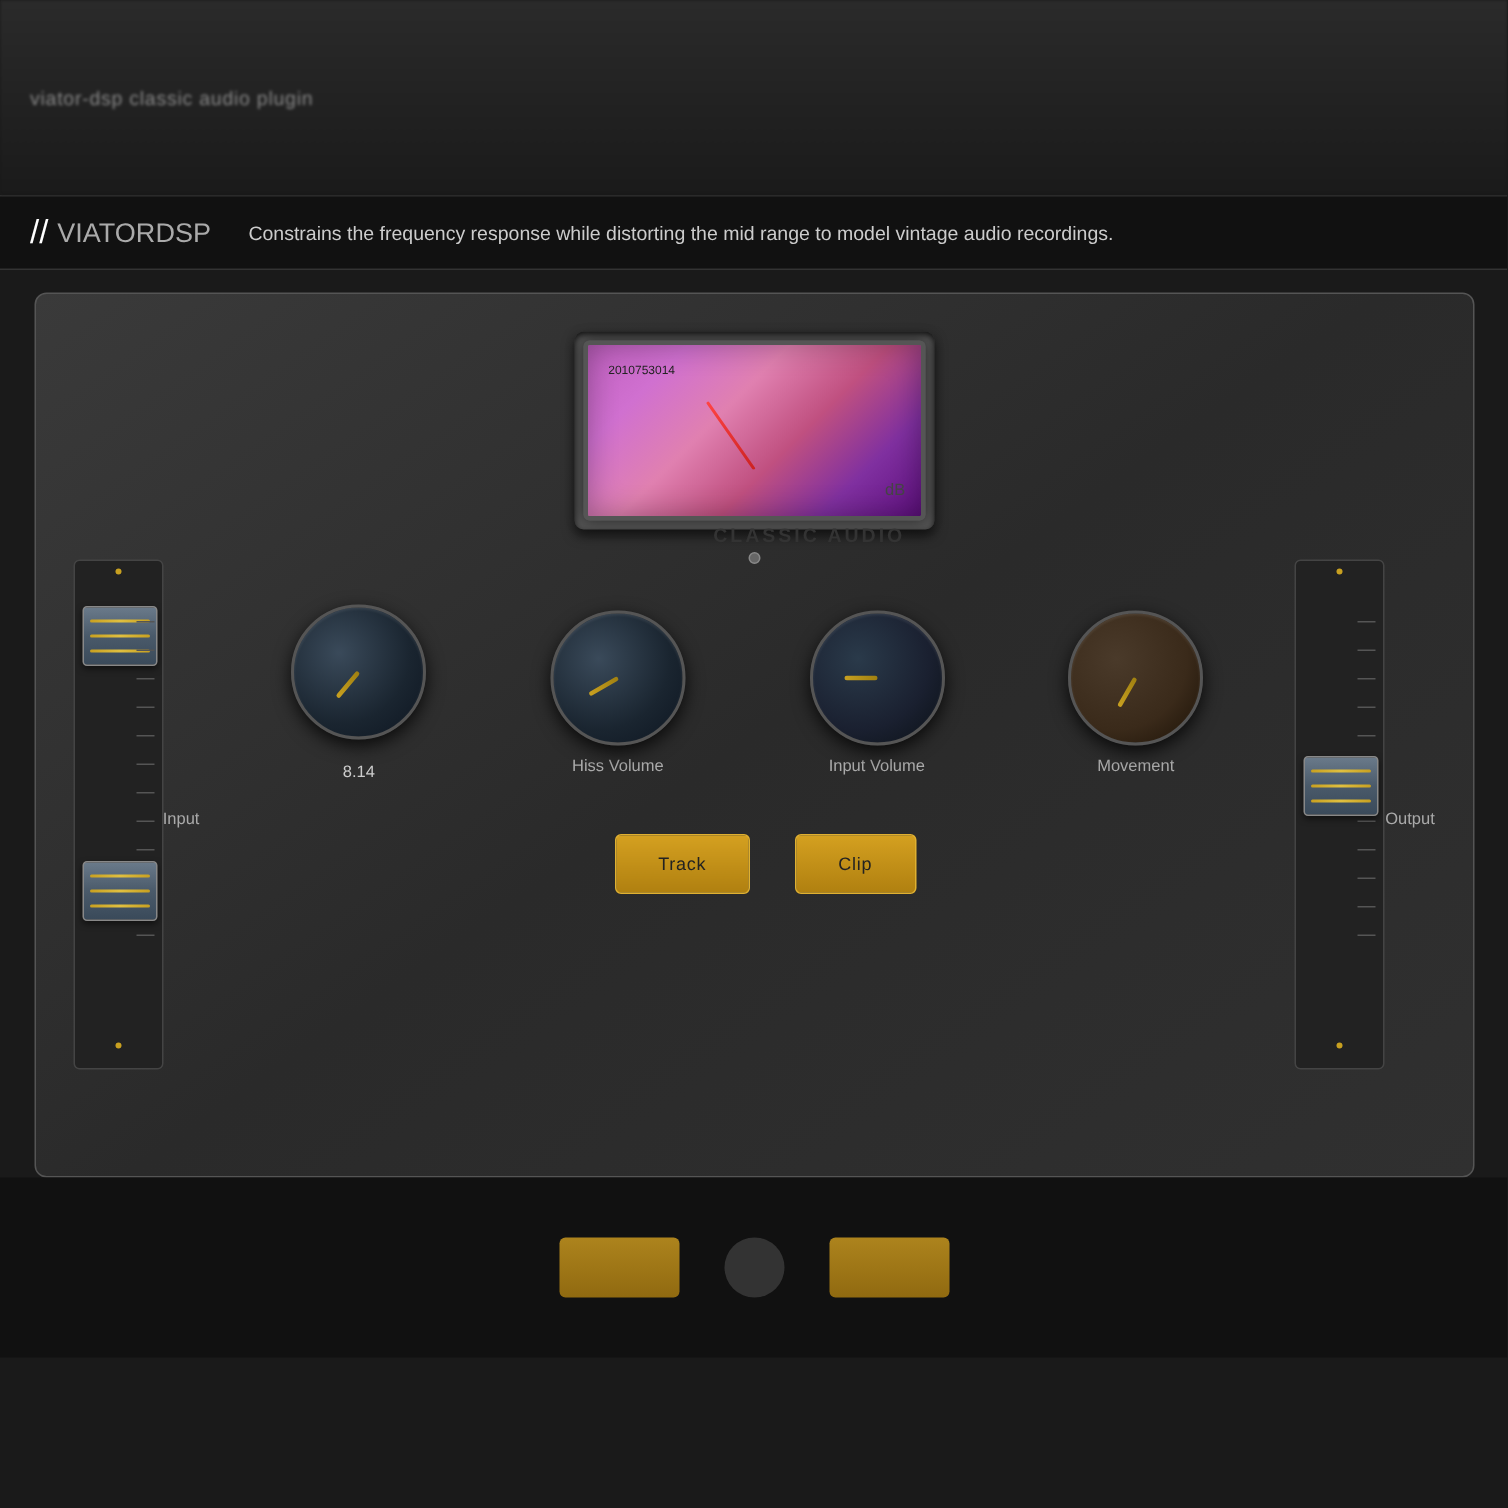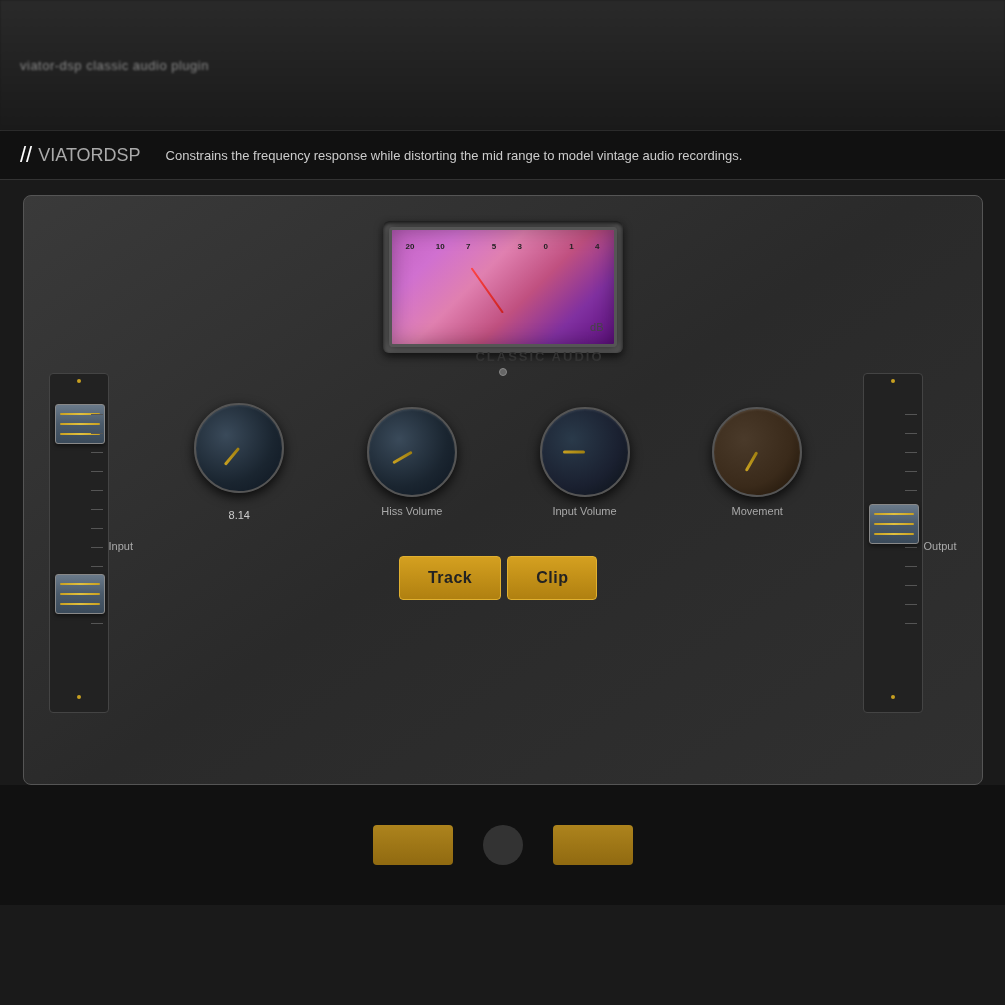--- a/index.html
+++ b/index.html
@@ -286,24 +286,25 @@
     .buttons-row {
       display: flex;
       justify-content: center;
       gap: 6px;
       margin-top: 35px;
     }
     .plugin-button {
       padding: 12px 28px;
       border-radius: 4px;
       border: 1px solid #888;
-      font-size: 16px;
-      font-weight: bold;
+      font-size: 12px;
+      font-weight: normal;
       cursor: pointer;
       letter-spacing: 0.5px;
+      margin-left: 24px;
     }
     .plugin-button.active {
       background: linear-gradient(180deg, #d4a020 0%, #b08010 100%);
       color: #222;
       border-color: #e0b030;
     }
     .plugin-button.inactive {
       background: linear-gradient(180deg, #404040 0%, #303030 100%);
       color: #ccc;
       border-color: #555;
@@ -331,25 +332,24 @@
     .bottom-dot {
       width: 40px;
       height: 40px;
       background: #333;
       border-radius: 50%;
     }
 
     
     .vu-scale-numbers {
       display: flex;
-      justify-content: space-between;
       padding: 2px 4px;
       font-size: 8px;
       color: #222;
-      font-weight: bold;
+      font-weight: normal;
     }
   </style>
 </head>
 <body>
 
 <div class="top-bar">
   <span class="top-bar-text">viator-dsp classic audio plugin</span>
 </div>
 
 <div class="header-bar">

